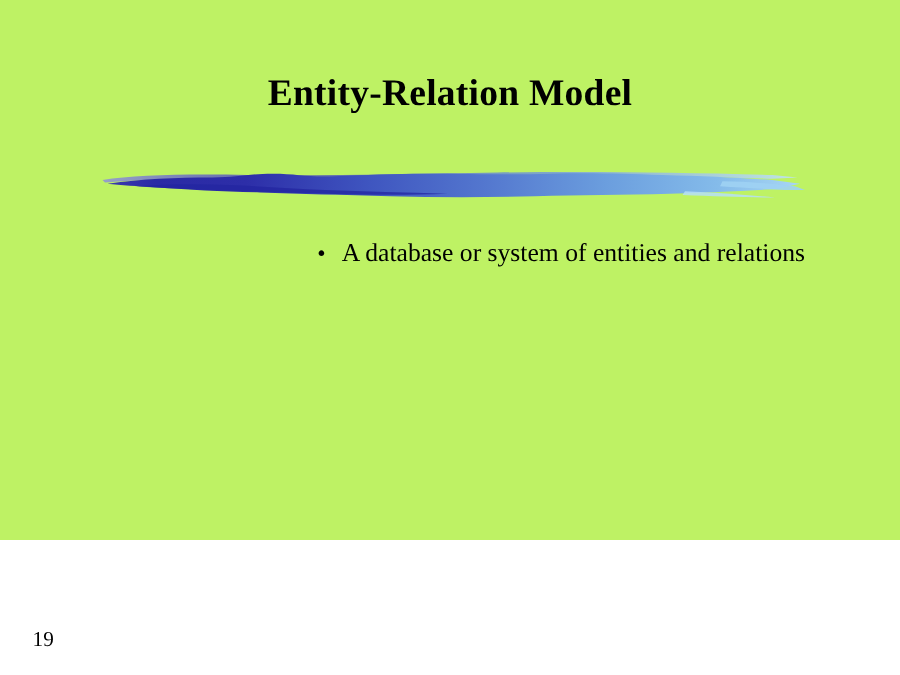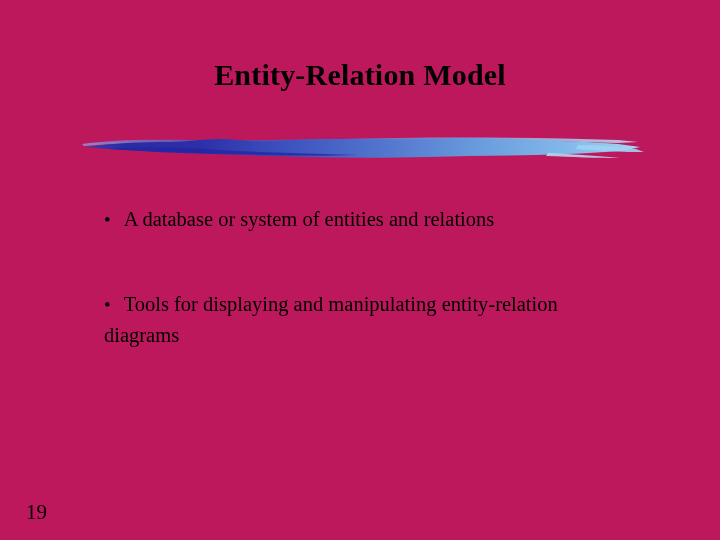--- a/index.html
+++ b/index.html
@@ -11,22 +11,22 @@
     height: 540px;
     background: #ffffff;
     font-family: "Liberation Serif", "DejaVu Serif", serif;
     color: #000000;
     overflow: hidden;
   }
 
   .slide {
     position: relative;
     width: 720px;
-    height: 540px;
-    background: #be185d;
+    height: 432px;
+    background: #bef264;
   }
 
   
   .slide-title {
     position: absolute;
     left: 0;
     top: 57px;
     width: 720px;
     text-align: center;
     font-family: "Liberation Serif", "DejaVu Serif", serif;
@@ -58,42 +58,42 @@
     left: 88px;
     top: 188px;
     width: 556px;
   }
 
   .bullet-para {
     font-family: "Liberation Serif", "DejaVu Serif", serif;
     font-size: 20.5px;
     line-height: 30px;
     color: #000000;
-    text-align: left;
-    margin: 16px;
+    text-align: right;
+    margin: 0;
   }
   .bullet-para + .bullet-para {
     margin-top: 54px;
   }
   .bullet-mark {
     font-size: 19px;
     line-height: 30px;
   }
   .bullet-gap {
     display: inline-block;
     width: 13px;
   }
 
   
   .page-number {
     position: absolute;
     left: 26px;
     top: 502px;
     font-family: "Liberation Serif", "DejaVu Serif", serif;
-    font-size: 21px;
+    font-size: 17px;
     line-height: 20px;
     color: #000000;
   }
 </style>
 </head>
 <body>
 
 <div class="slide">
 
   <div class="slide-title">Entity-Relation Model</div>
@@ -148,22 +148,19 @@
       <path d="M470,27 C496,28 520,30 542,32 C520,32 494,31 468,30 Z" fill="#b6dff7" opacity="0.85"></path>
     </svg>
   </div>
 
   <div class="body-block">
 
     <p class="bullet-para">
       <span class="bullet-mark">•</span><span class="bullet-gap"></span><span>A database or system of entities and relations</span>
     </p>
 
-    <p class="bullet-para">
-      <span class="bullet-mark">•</span><span class="bullet-gap"></span><span>Tools for displaying and manipulating entity-relation diagrams</span>
-    </p>
 
 
   </div>
 
   <div class="page-number">19</div>
 
 </div>
 
 </body></html>

